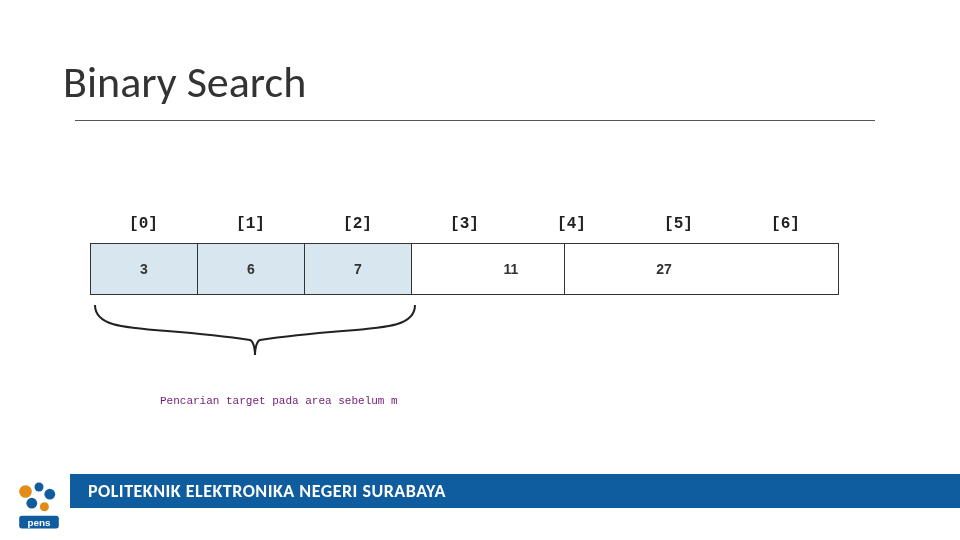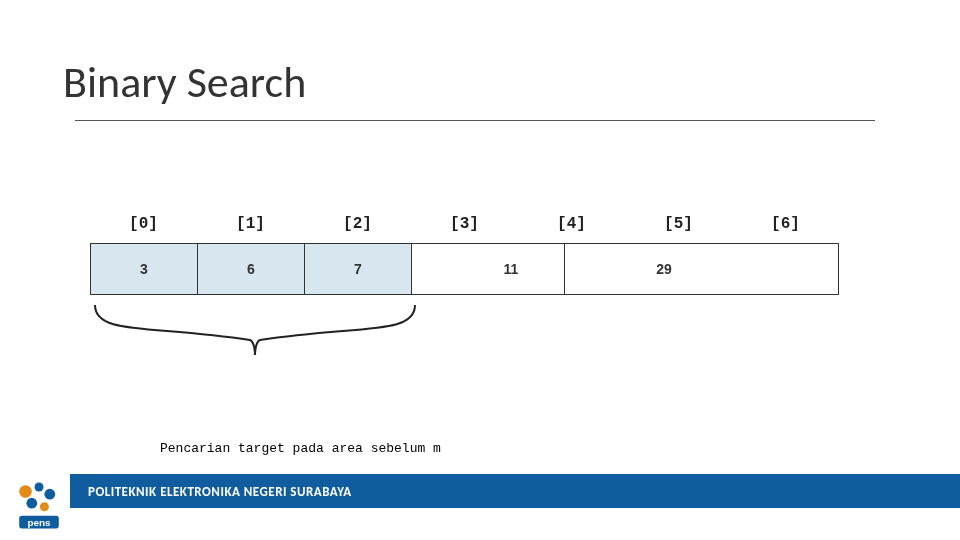--- a/index.html
+++ b/index.html
@@ -93,39 +93,38 @@
     position: absolute;
     left: 90px;
     top: 300px;
   }
 
   .caption {
     position: absolute;
     left: 160px;
     top: 395px;
     font-family: "Courier New", monospace;
-    font-size: 13px;
-    color: #000000;
-    margin-top: 46px;
+    font-size: 11px;
+    color: #701a75;
   }
 
   .footer-bar {
     position: absolute;
     left: 70px;
     right: 0;
     bottom: 32px;
     height: 34px;
     background: #0f5c9e;
     display: flex;
     align-items: center;
     padding-left: 18px;
   }
   .footer-text {
     color: #fff;
-    font-size: 13px;
+    font-size: 18px;
     font-weight: bold;
     letter-spacing: 0.5px;
   }
 
   .logo {
     position: absolute;
     left: 12px;
     bottom: 8px;
     width: 54px;
     height: 54px;
@@ -150,21 +149,21 @@
       <div class="index-cell">[3]</div>
       <div class="index-cell">[4]</div>
       <div class="index-cell">[5]</div>
       <div class="index-cell">[6]</div>
     </div>
     <div class="value-row">
       <div class="value-cell blue">3</div>
       <div class="value-cell blue">6</div>
       <div class="value-cell blue">7</div>
       <div class="value-cell white">11</div>
-      <div class="value-cell white">29</div>
+      <div class="value-cell white">27</div>
     </div>
   </div>
 
   <svg class="brace-svg" width="330" height="70">
     <path d="M5 5
              C5 35, 60 25, 160 40
              C165 42, 165 55, 165 55
              M165 55
              C165 55, 165 42, 170 40
              C270 25, 325 35, 325 5" stroke="#222" stroke-width="2" fill="none"></path>

